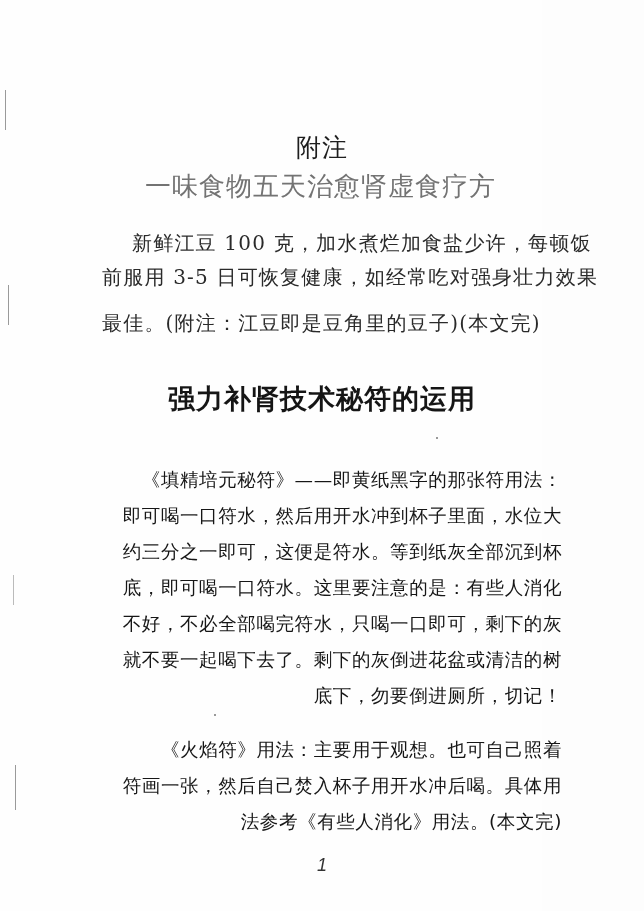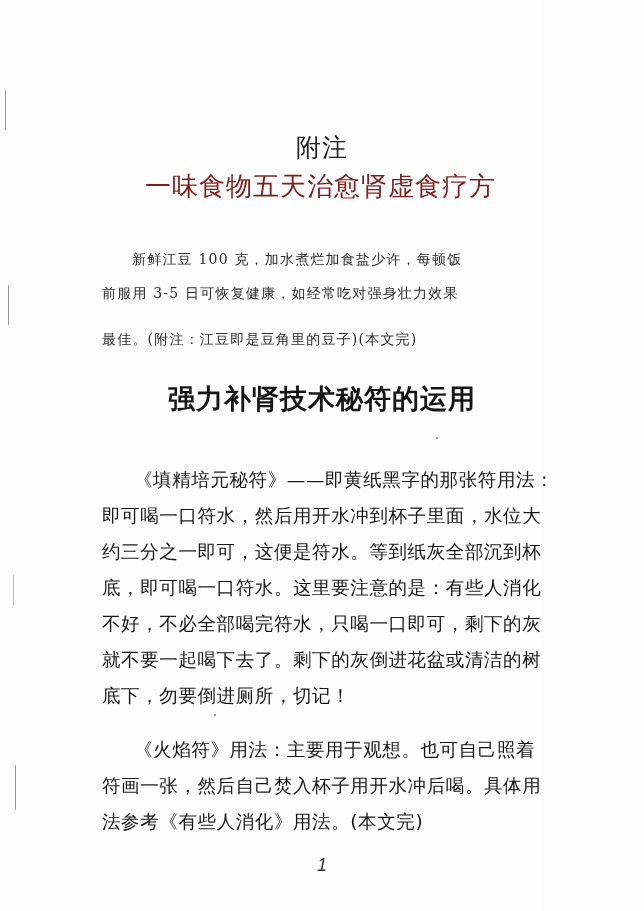--- a/index.html
+++ b/index.html
@@ -42,30 +42,30 @@
       color: #1e1e1e;
       letter-spacing: 1px;
     }
     .annex-subtitle {
       position: absolute;
       left: 145px;
       top: 170px;
       font-family: "DejaVu Serif", serif;
       font-size: 26px;
       line-height: 32px;
-      color: #7f1d1d;
+      color: #737373;
       letter-spacing: 1px;
     }
     .annex-body {
       position: absolute;
       left: 120px;
       width: 440px;
-      top: 242px;
+      top: 226px;
       font-family: "DejaVu Serif", serif;
-      font-size: 14px;
+      font-size: 20px;
       line-height: 34px;
       color: #2a2a2a;
       text-align: justify;
       letter-spacing: 1.2px;
     }
     .annex-body .line { display: block; white-space: nowrap; }
     .annex-body .indent { padding-left: 12px; }
     .section-title {
       position: absolute;
       left: 0; width: 644px;
@@ -81,21 +81,21 @@
     .body-text {
       position: absolute;
       left: 102px;
       width: 460px;
       font-family: "DejaVu Sans", sans-serif;
       font-size: 18.5px;
       line-height: 36px;
       color: #161616;
       letter-spacing: 0.6px;
     }
-    .body-text .line { display: block; white-space: nowrap; }
+    .body-text .line { display: block; white-space: nowrap; text-align: right; }
     .body-text .indent { padding-left: 32px; }
     .para-1 { top: 462px; }
     .para-2 { top: 732px; }
     .page-number {
       position: absolute;
       left: 0; width: 644px;
       top: 855px;
       text-align: center;
       font-family: "Liberation Sans", sans-serif;
       font-style: italic;

